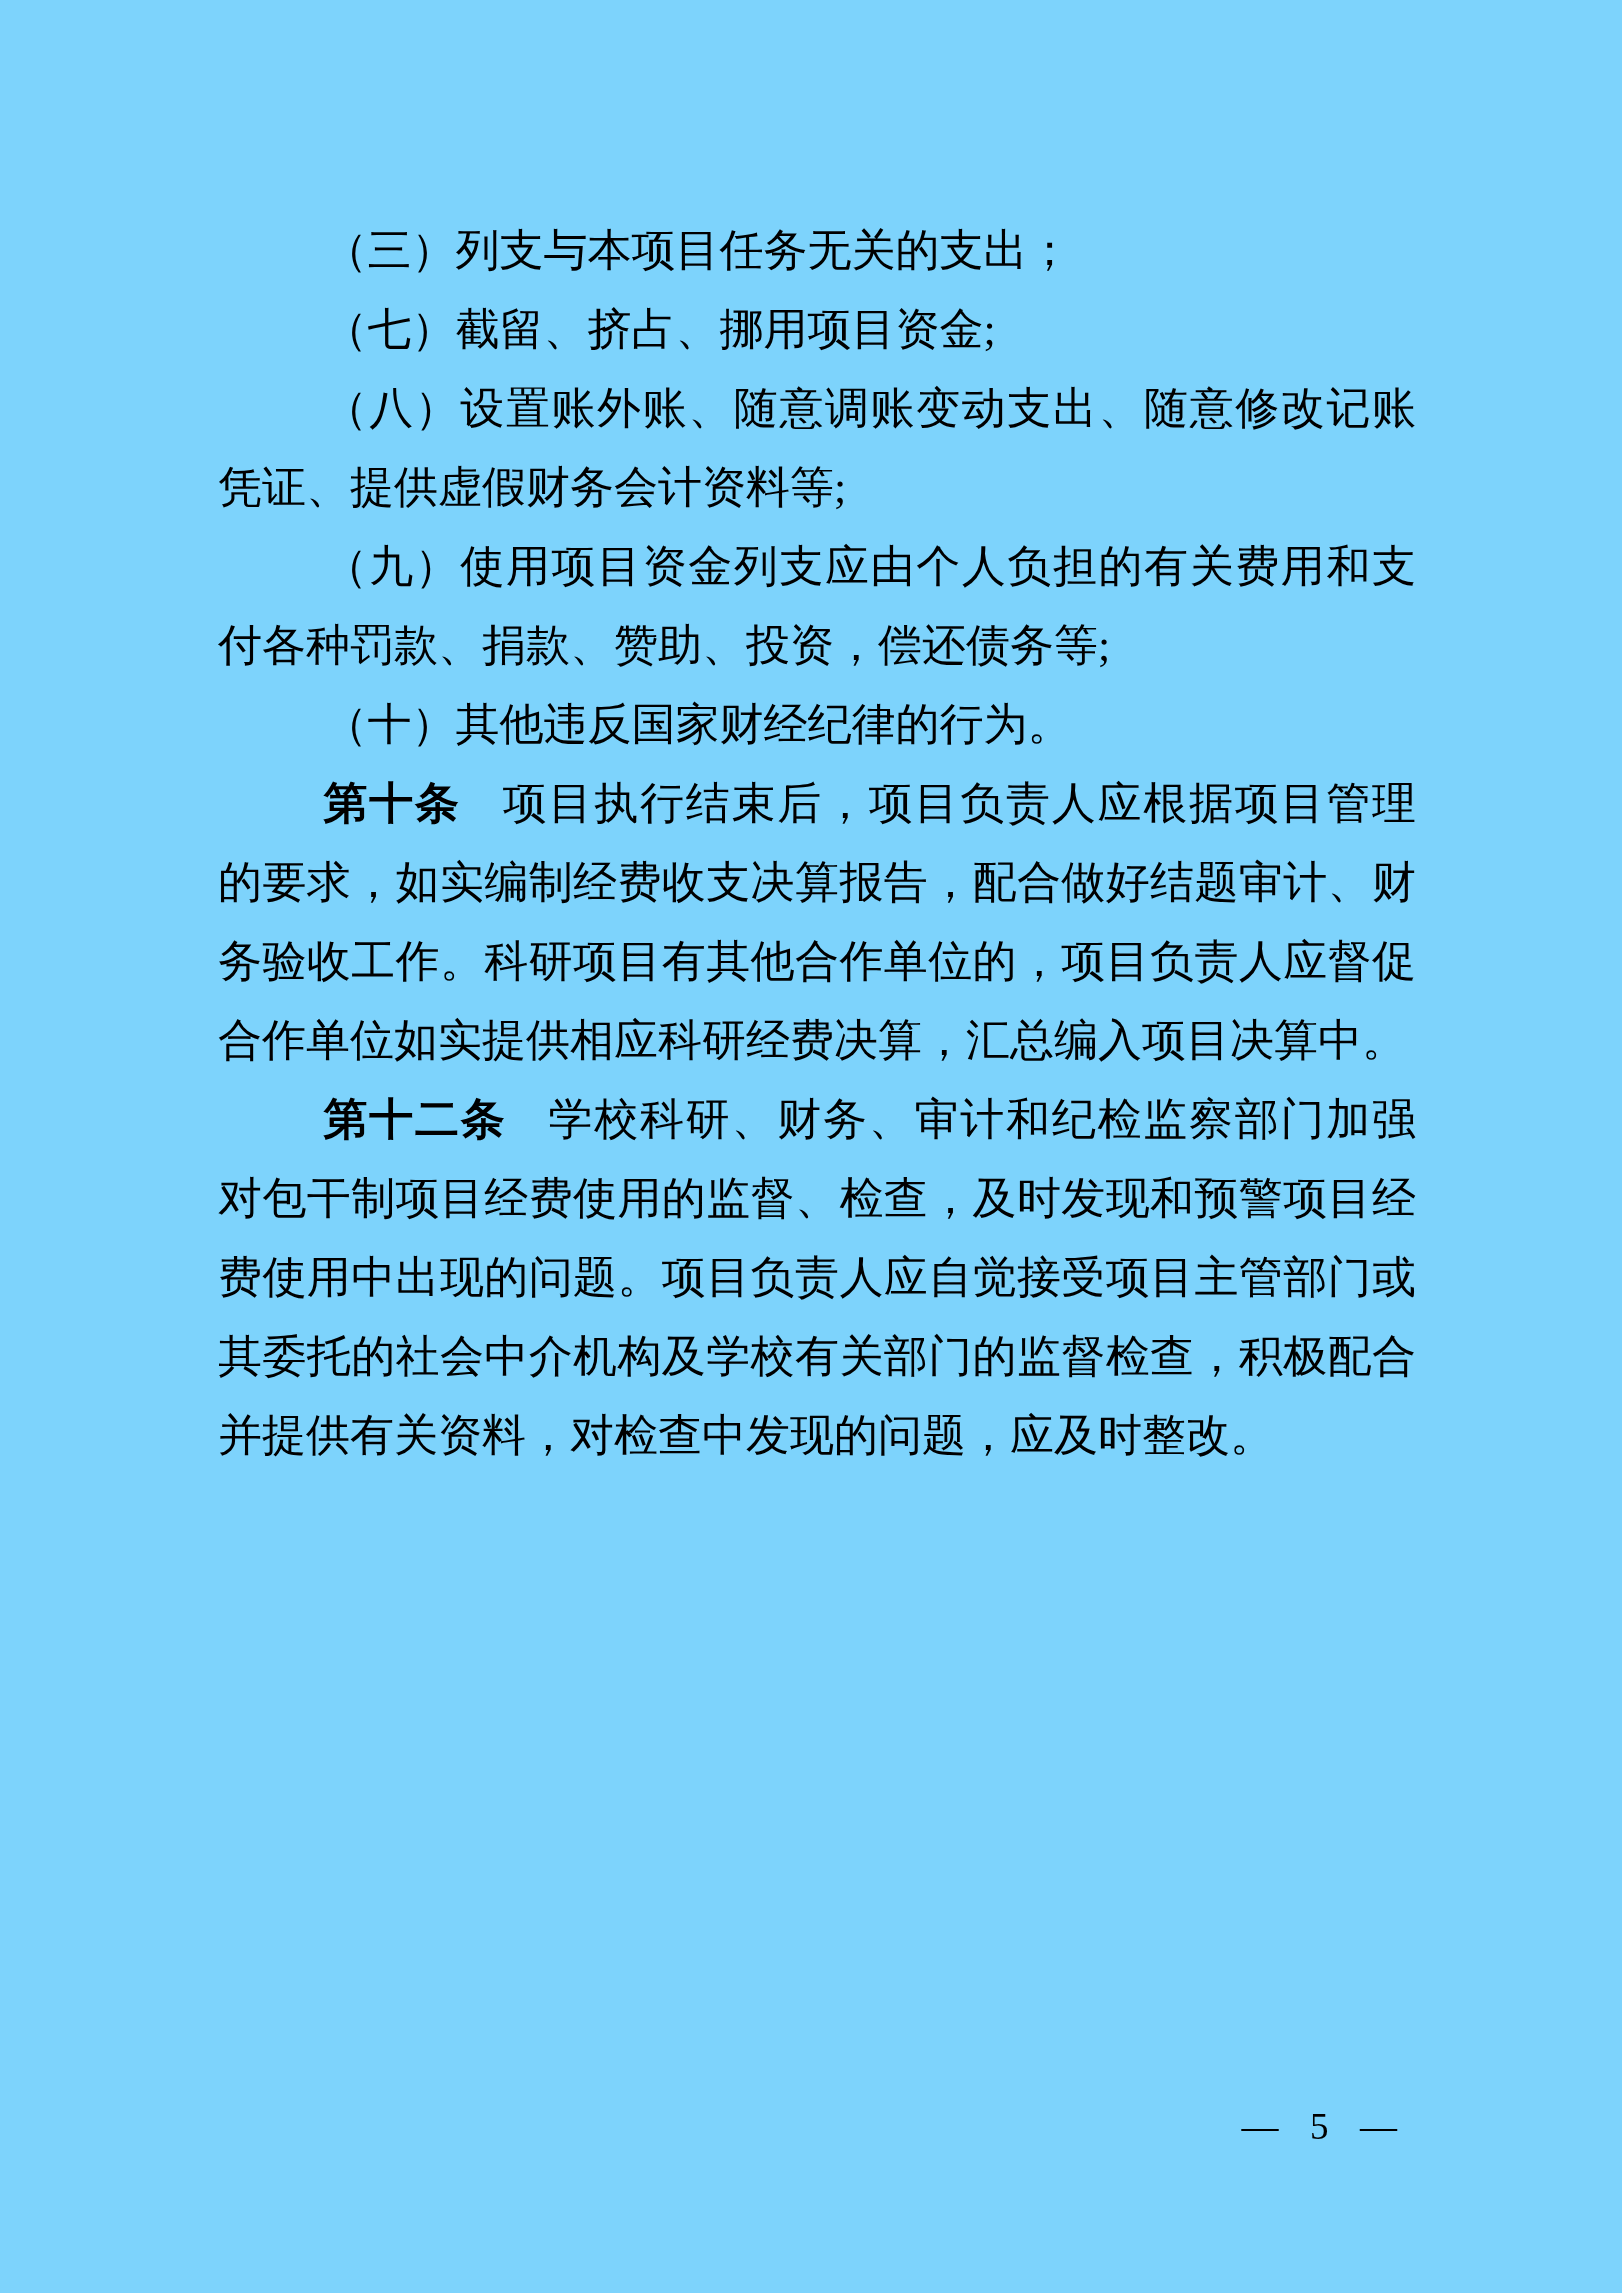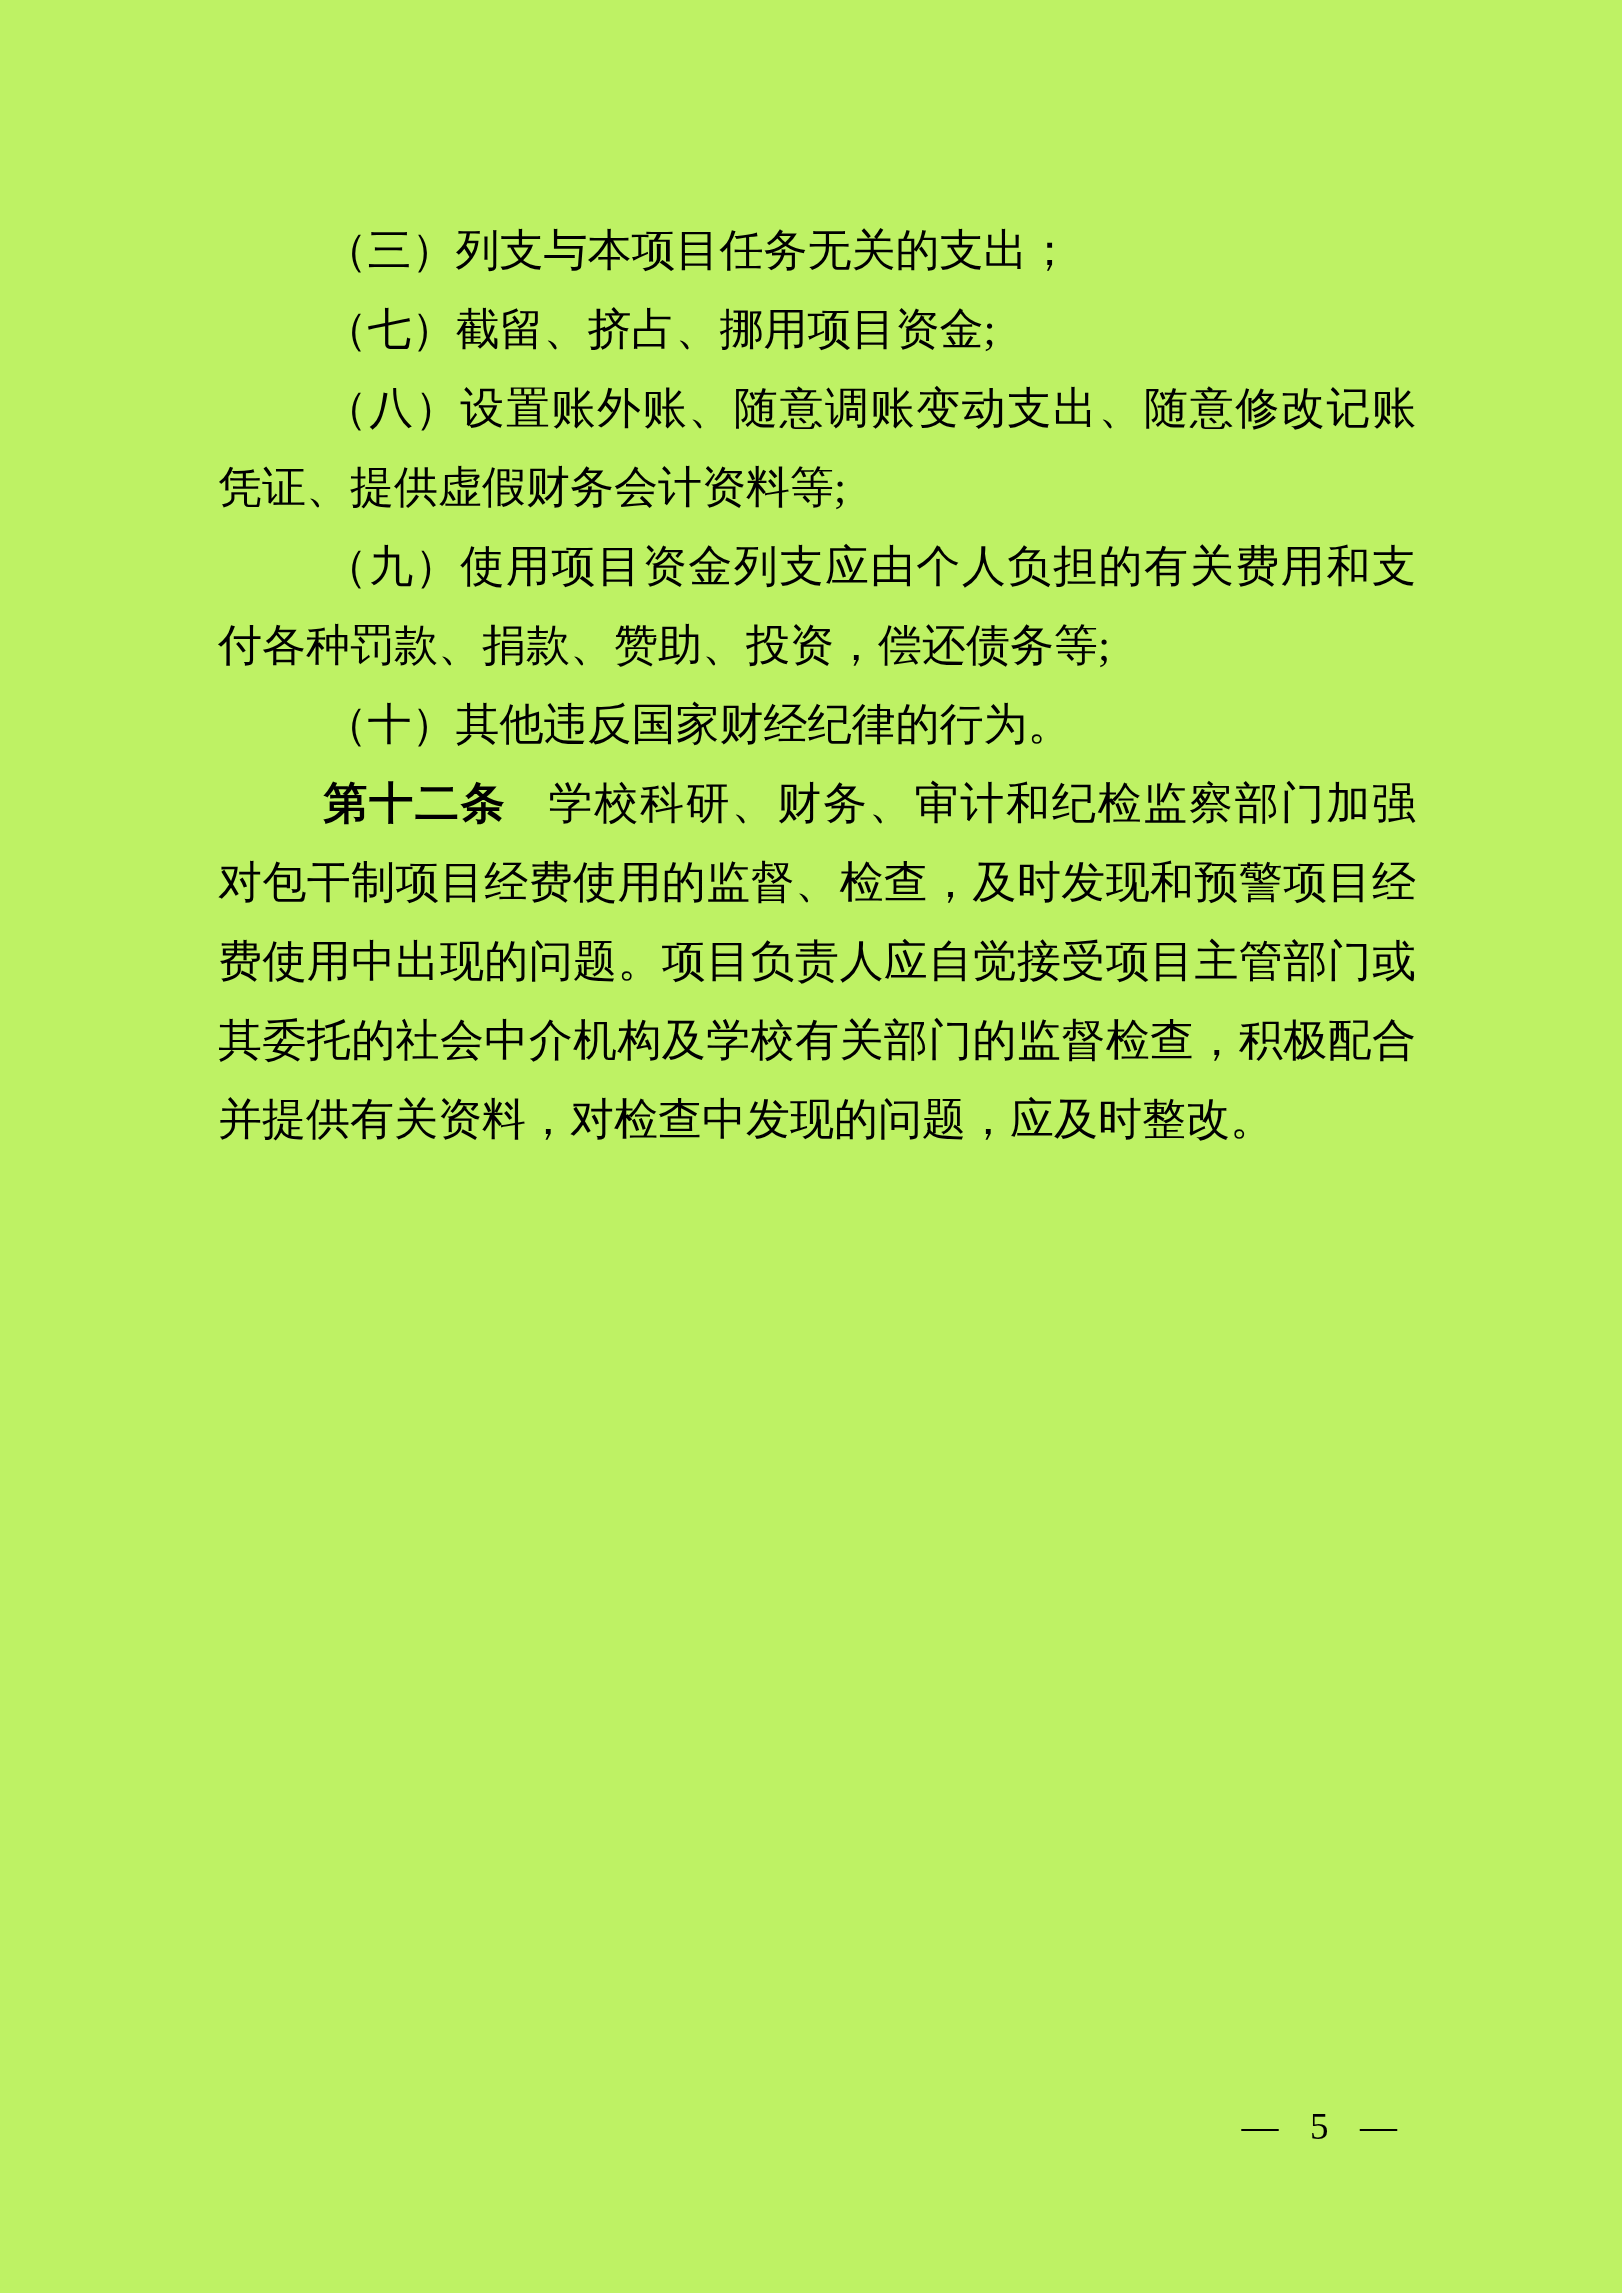--- a/index.html
+++ b/index.html
@@ -4,21 +4,21 @@
 <style>
   html, body {
     margin: 0;
     padding: 0;
     background: #ffffff;
   }
   .sheet {
     position: relative;
     width: 1622px;
     height: 2294px;
-    background: #bef264;
+    background: #7dd3fc;
     color: #000000;
     font-family: "Liberation Serif", "DejaVu Serif", serif;
     overflow: hidden;
   }
   .content {
     position: absolute;
     left: 218px;
     top: 211px;
     width: 1198px;
     font-size: 44px;
@@ -47,17 +47,18 @@
 </head>
 <body>
 
 <div class="sheet">
   <div class="content">
     <p class="para">（三）列支与本项目任务无关的支出；</p>
     <p class="para">（七）截留、挤占、挪用项目资金;</p>
     <p class="para">（八）设置账外账、随意调账变动支出、随意修改记账凭证、提供虚假财务会计资料等;</p>
     <p class="para">（九）使用项目资金列支应由个人负担的有关费用和支付各种罚款、捐款、赞助、投资，偿还债务等;</p>
     <p class="para">（十）其他违反国家财经纪律的行为。</p>
+    <p class="para"><span class="lead">第十条</span><span>项目执行结束后，项目负责人应根据项目管理的要求，如实编制经费收支决算报告，配合做好结题审计、财务验收工作。科研项目有其他合作单位的，项目负责人应督促合作单位如实提供相应科研经费决算，汇总编入项目决算中。</span></p>
     <p class="para"><span class="lead">第十二条</span><span>学校科研、财务、审计和纪检监察部门加强对包干制项目经费使用的监督、检查，及时发现和预警项目经费使用中出现的问题。项目负责人应自觉接受项目主管部门或其委托的社会中介机构及学校有关部门的监督检查，积极配合并提供有关资料，对检查中发现的问题，应及时整改。</span></p>
   </div>
   <div class="pagenum">— 5 —</div>
 </div>
 
 
 </body></html>

